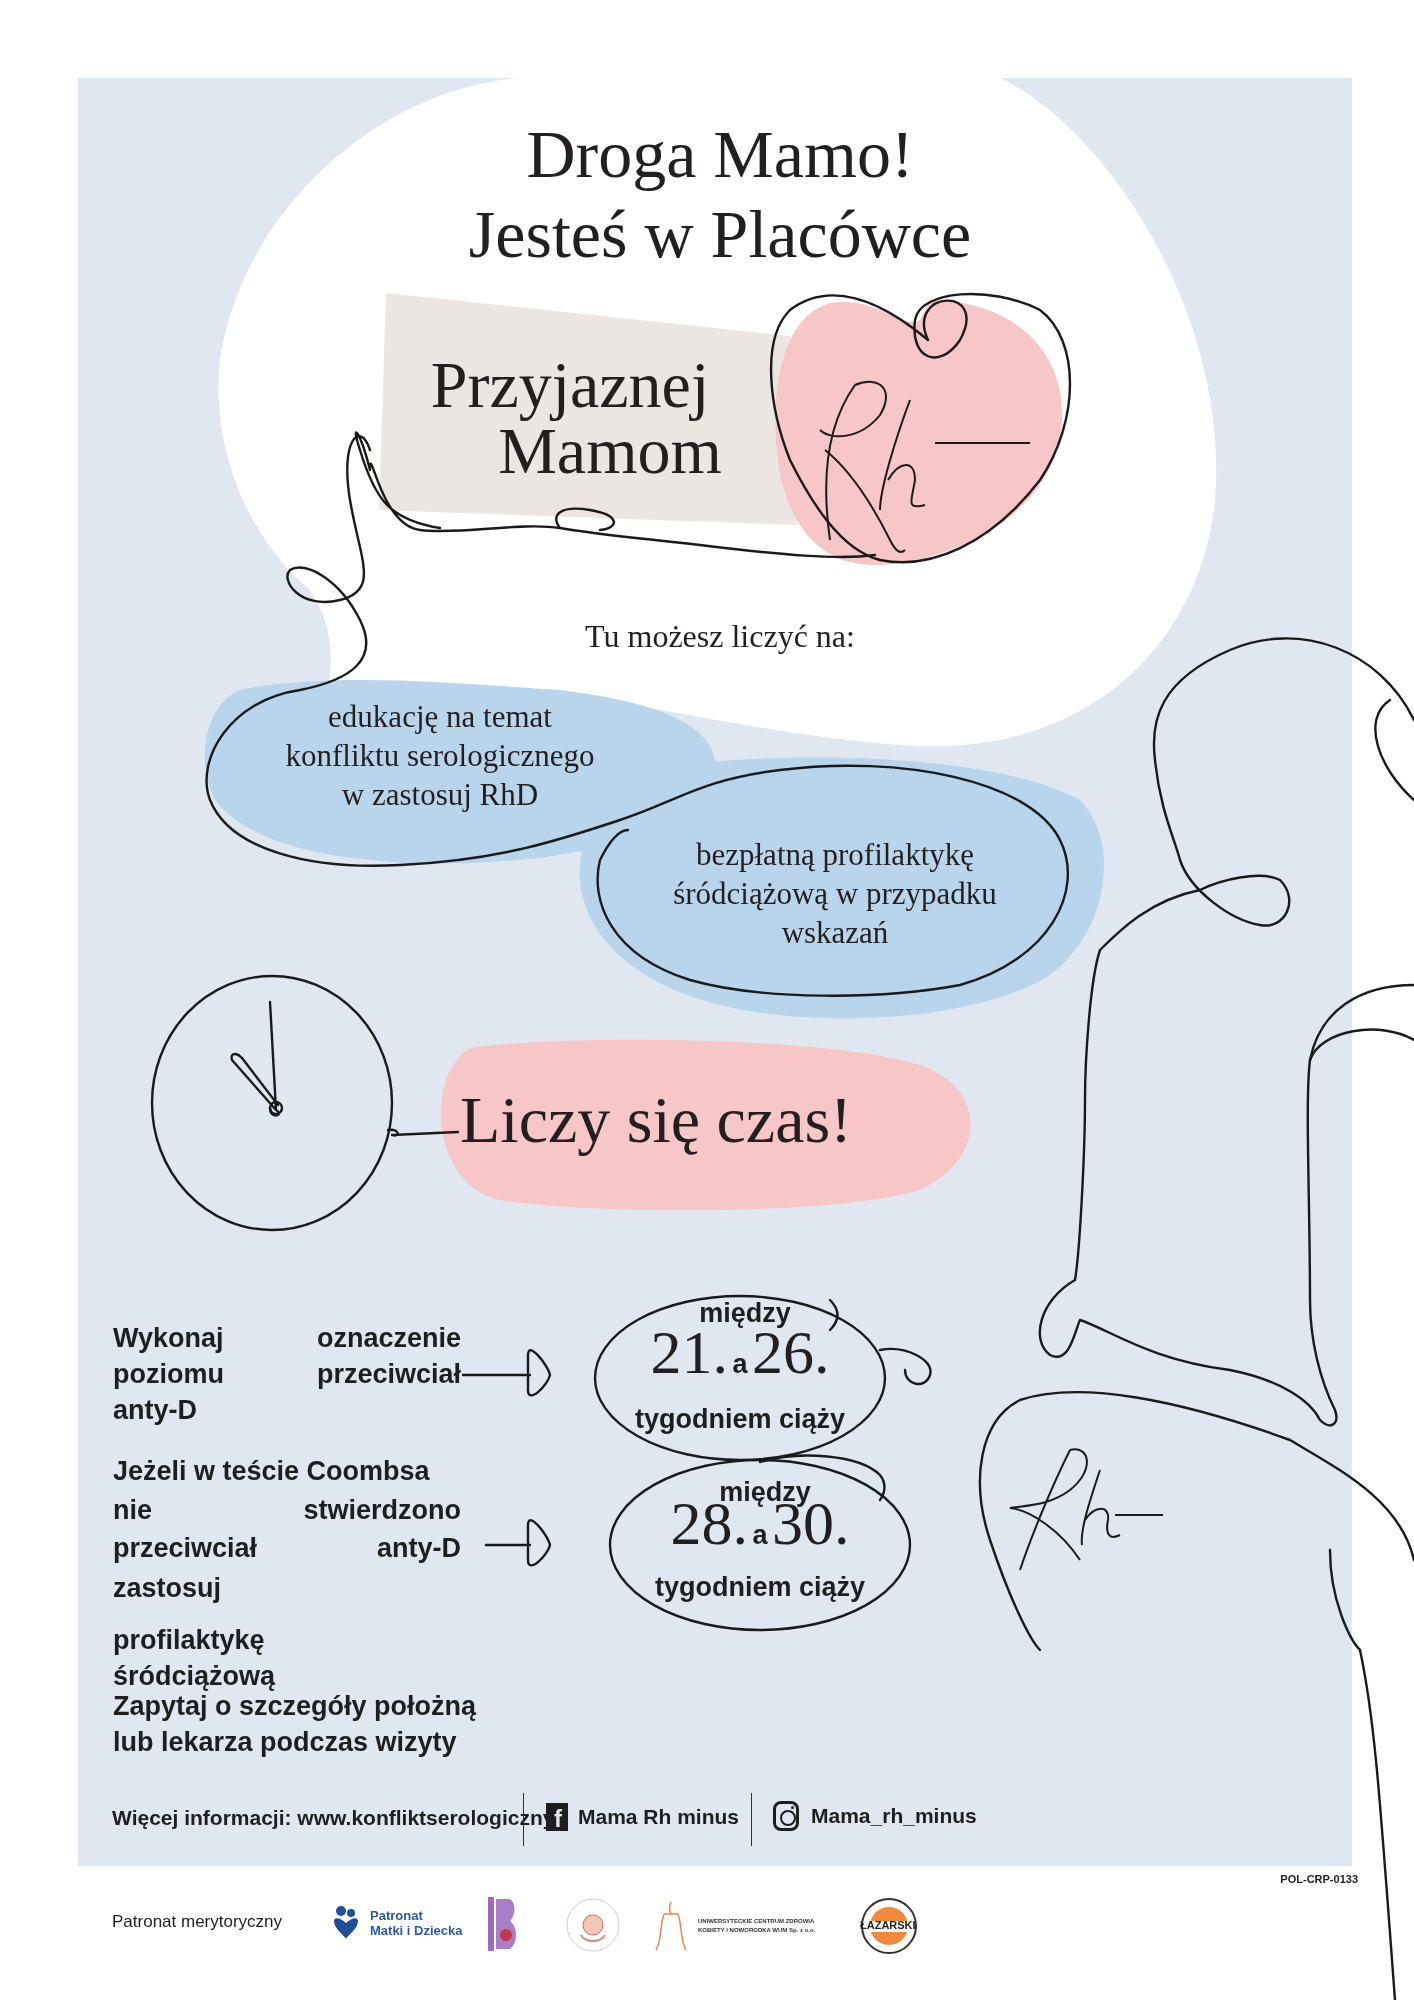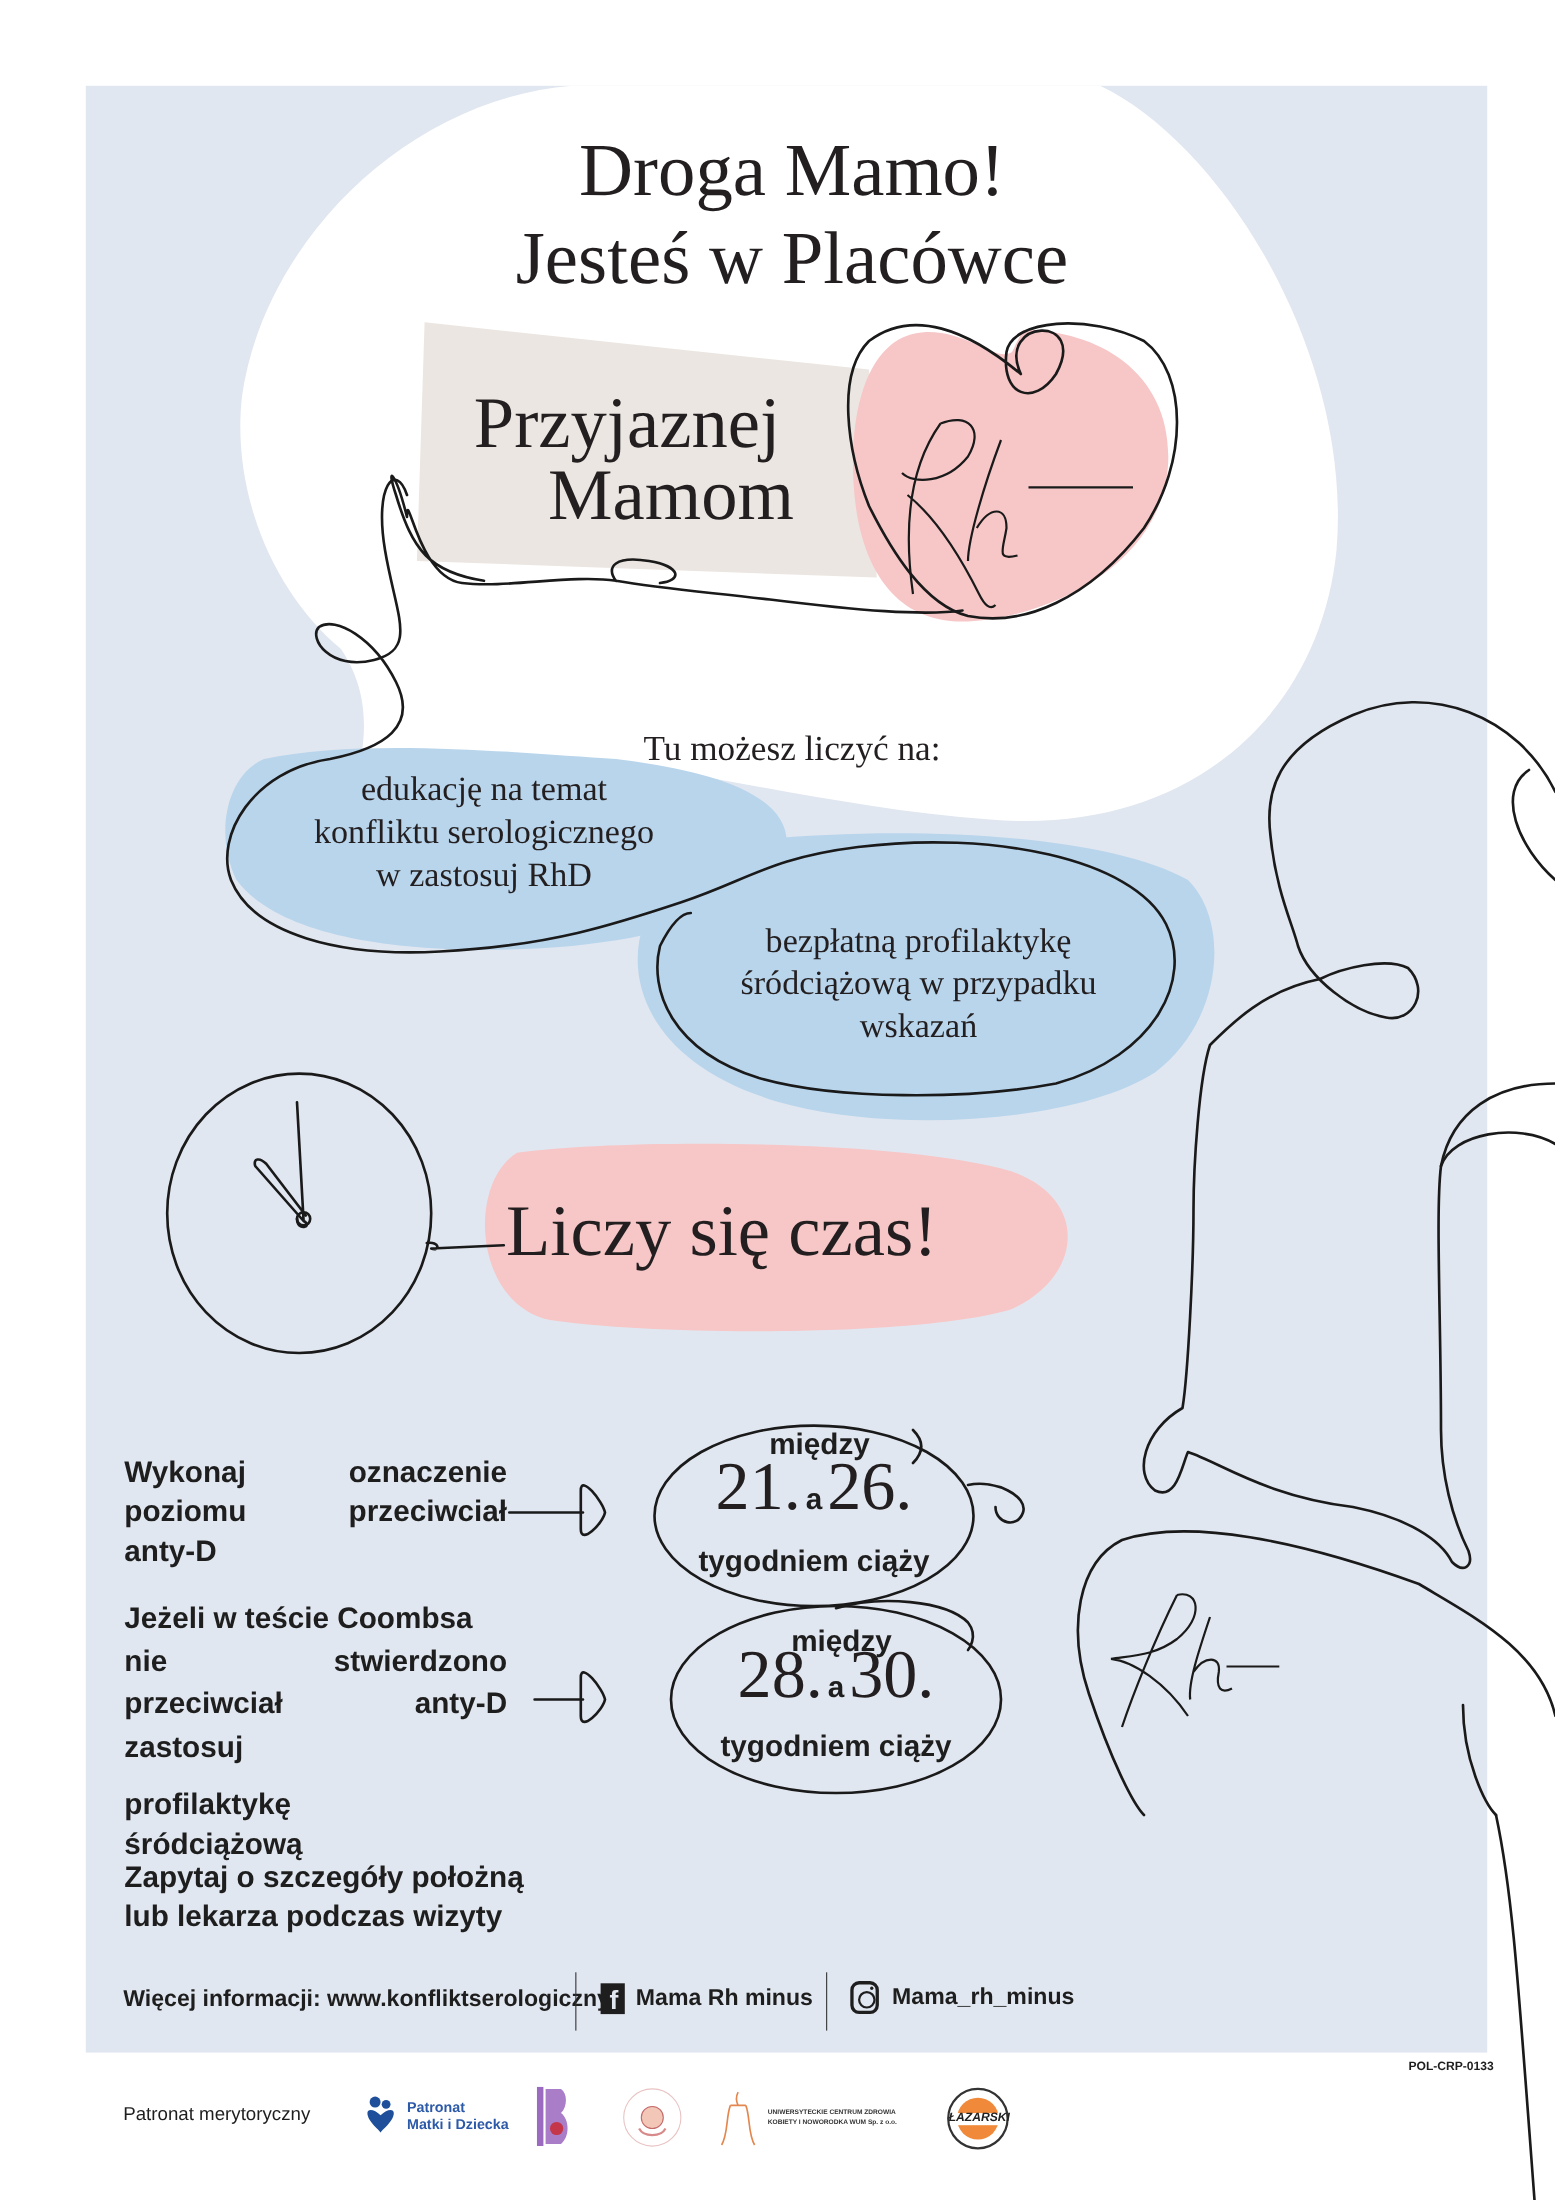--- a/index.html
+++ b/index.html
@@ -6,21 +6,21 @@
   body { width:1414px; height:2000px; position:relative; background:#ffffff; overflow:hidden;
          font-family:"Liberation Sans", sans-serif; color:#1e1e1e; }
   .panel { position:absolute; left:78px; top:78px; width:1274px; height:1788px; background:#e1e7f0; }
   .abs { position:absolute; }
   .serif { font-family:"Liberation Serif", "DejaVu Serif", serif; color:#231f20; }
   .sans { font-family:"Liberation Sans", sans-serif; font-weight:bold; color:#1e1e1e; }
   svg.layer { position:absolute; left:0; top:0; width:1414px; height:2000px; pointer-events:none; }
 
   .title { left:330px; width:780px; text-align:center; font-size:68px; line-height:80px; top:114px; }
   .sub-title { text-align:center; font-size:66px; line-height:66px; left:390px; width:360px; top:352px; }
-  .tu { left:480px; width:480px; text-align:center; font-size:32px; top:618px;margin-top:44px; }
+  .tu { left:480px; width:480px; text-align:center; font-size:32px; top:618px; }
   .bubble-text { text-align:center; font-size:31px; line-height:39px; }
   .liczy { left:460px; width:520px; text-align:left; font-size:66px; top:1082px; }
 
   .left-text { font-size:27px; line-height:36px; }
   .justify { text-align:justify; text-align-last:justify; }
   .week-small { font-size:27px; font-weight:bold; font-family:"Liberation Sans", sans-serif; }
   .week-big { font-family:"Liberation Serif", serif; font-size:62px; color:#231f20; }
   .week-a { font-size:27px; font-weight:bold; font-family:"Liberation Sans", sans-serif; }
 
   .footer-line { font-size:21px; font-weight:bold; top:1806px; }
@@ -212,14 +212,14 @@
     <div>KOBIETY I NOWORODKA WUM Sp. z o.o.</div>
   </div>
 </div>
 
 <div class="logo" style="left:860px; top:1897px; width:58px; height:58px; z-index:3">
   <svg width="58" height="58" viewBox="0 0 58 58">
     <circle cx="29" cy="29" r="27" fill="#ffffff" stroke="#333" stroke-width="2"></circle>
     <circle cx="29" cy="29" r="19" fill="#f08a3a"></circle>
     <rect x="6" y="24" width="46" height="11" fill="#ffffff"></rect>
   </svg>
-  <div style="position:absolute; left:0; top:22px; width:58px; text-align:right; font-size:11px; font-weight:bold; color:#222; font-family:'Liberation Sans',sans-serif;font-style:italic;">ŁAZARSKI</div>
+  <div style="position:absolute; left:0; top:22px; width:58px; text-align:left; font-size:11px; font-weight:bold; color:#222; font-family:'Liberation Sans',sans-serif;">ŁAZARSKI</div>
 </div>
 
 </body></html>

